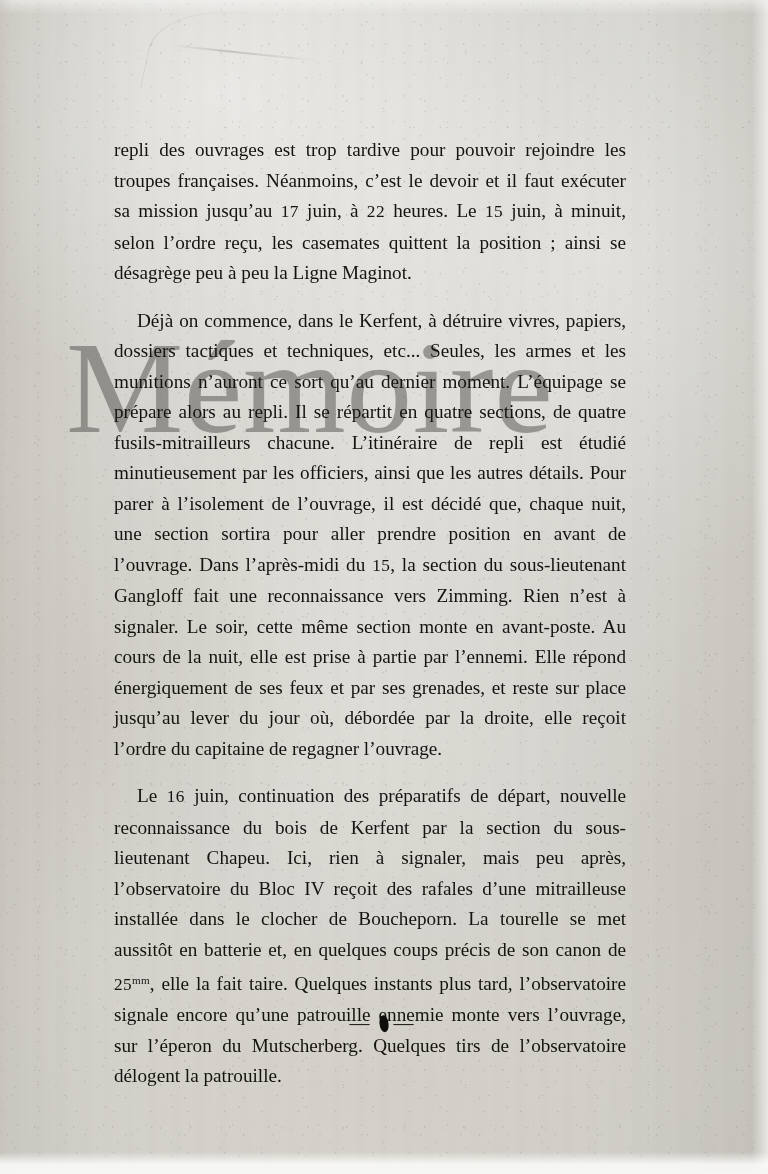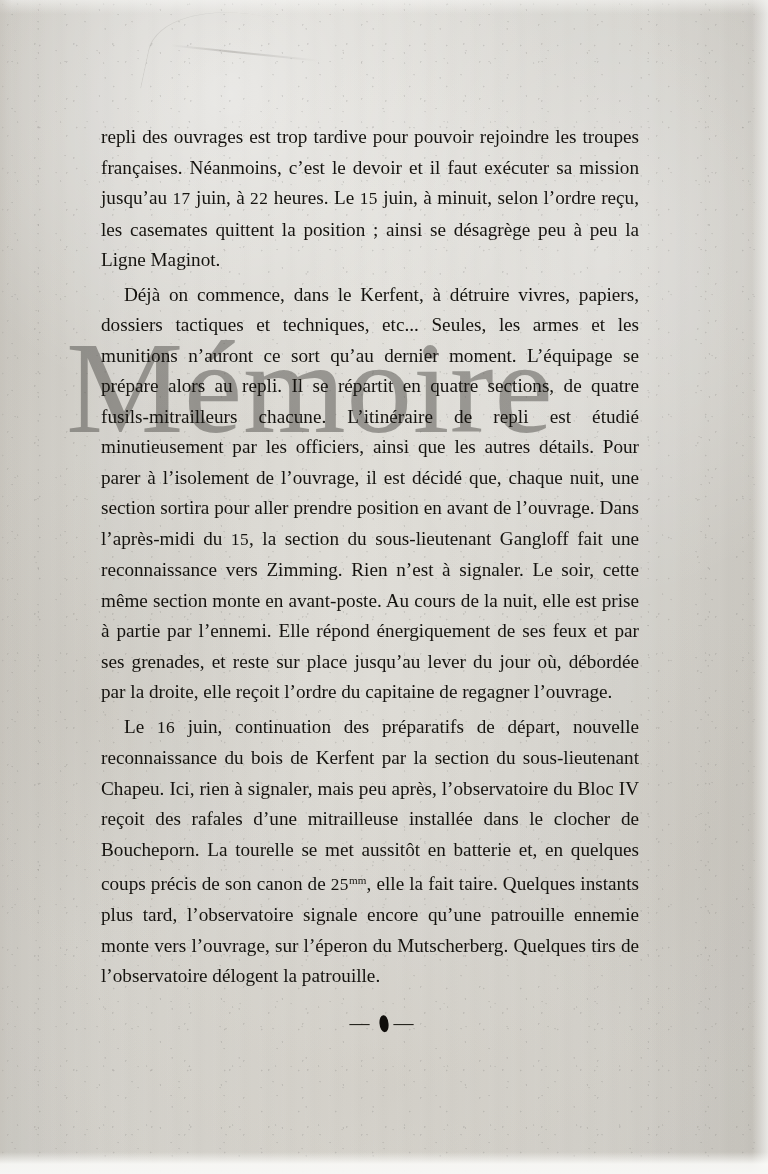--- a/index.html
+++ b/index.html
@@ -144,21 +144,21 @@
     width: 546px;
     font-size: 19.2px;
     line-height: 30.5px;
     color: #15130f;
     text-align: justify;
     text-justify: inter-word;
     -webkit-font-smoothing: none;
   }
 
   .para {
-    margin: 4px;
+    margin: 17px;
     text-indent: 23px;
     text-align: justify;
     hyphens: manual;
   }
   .para.first {
     text-indent: 0;
   }
 
   
   .oldnum {

